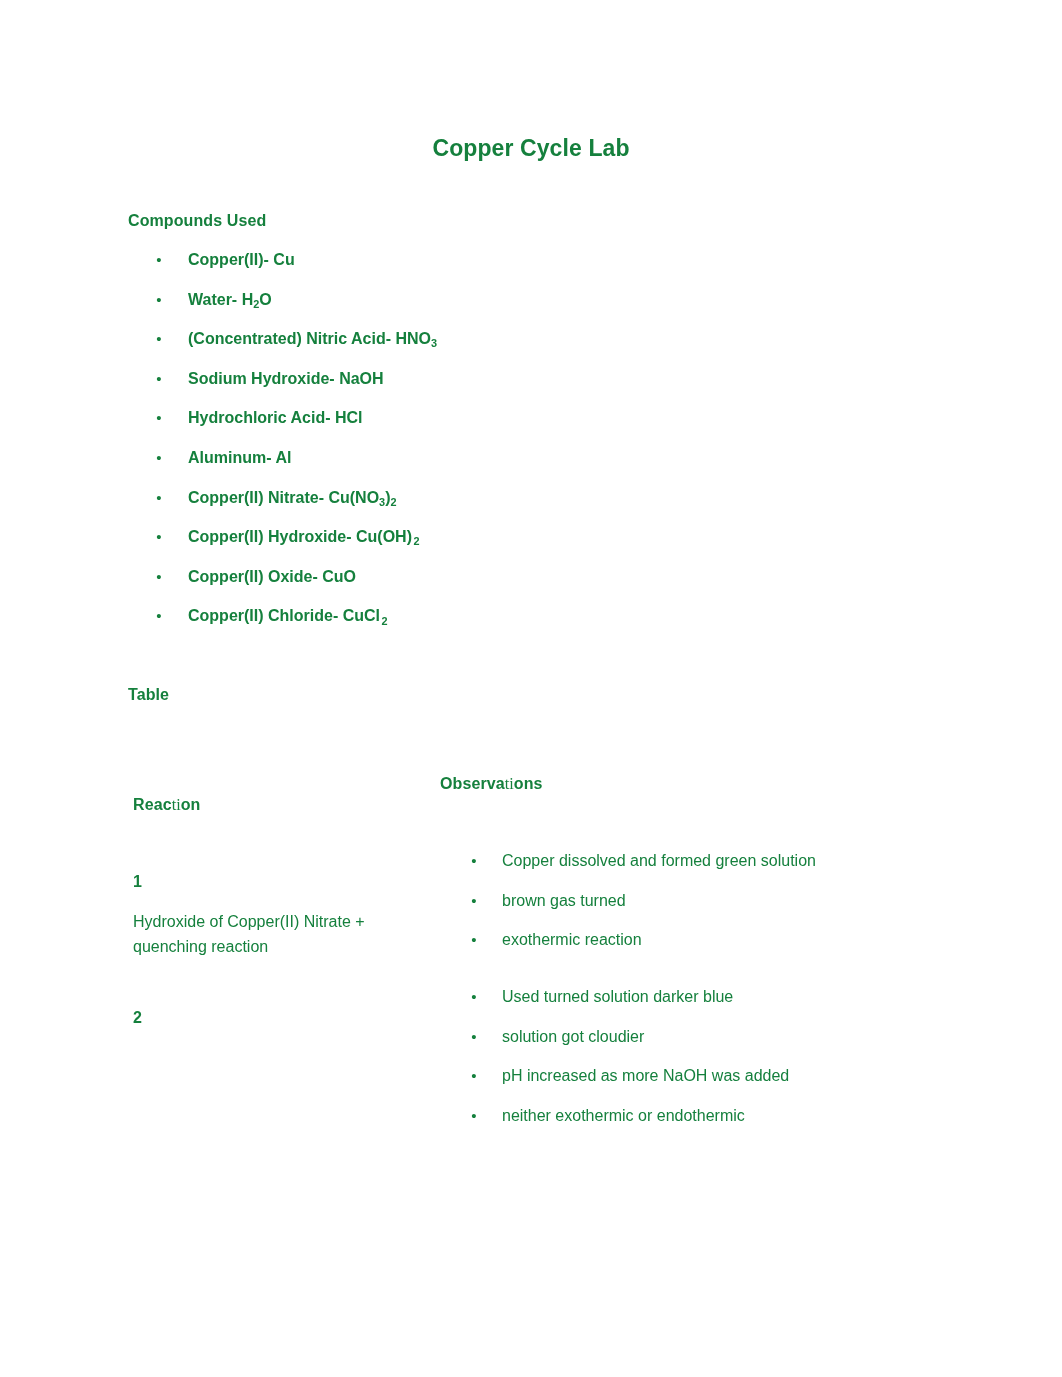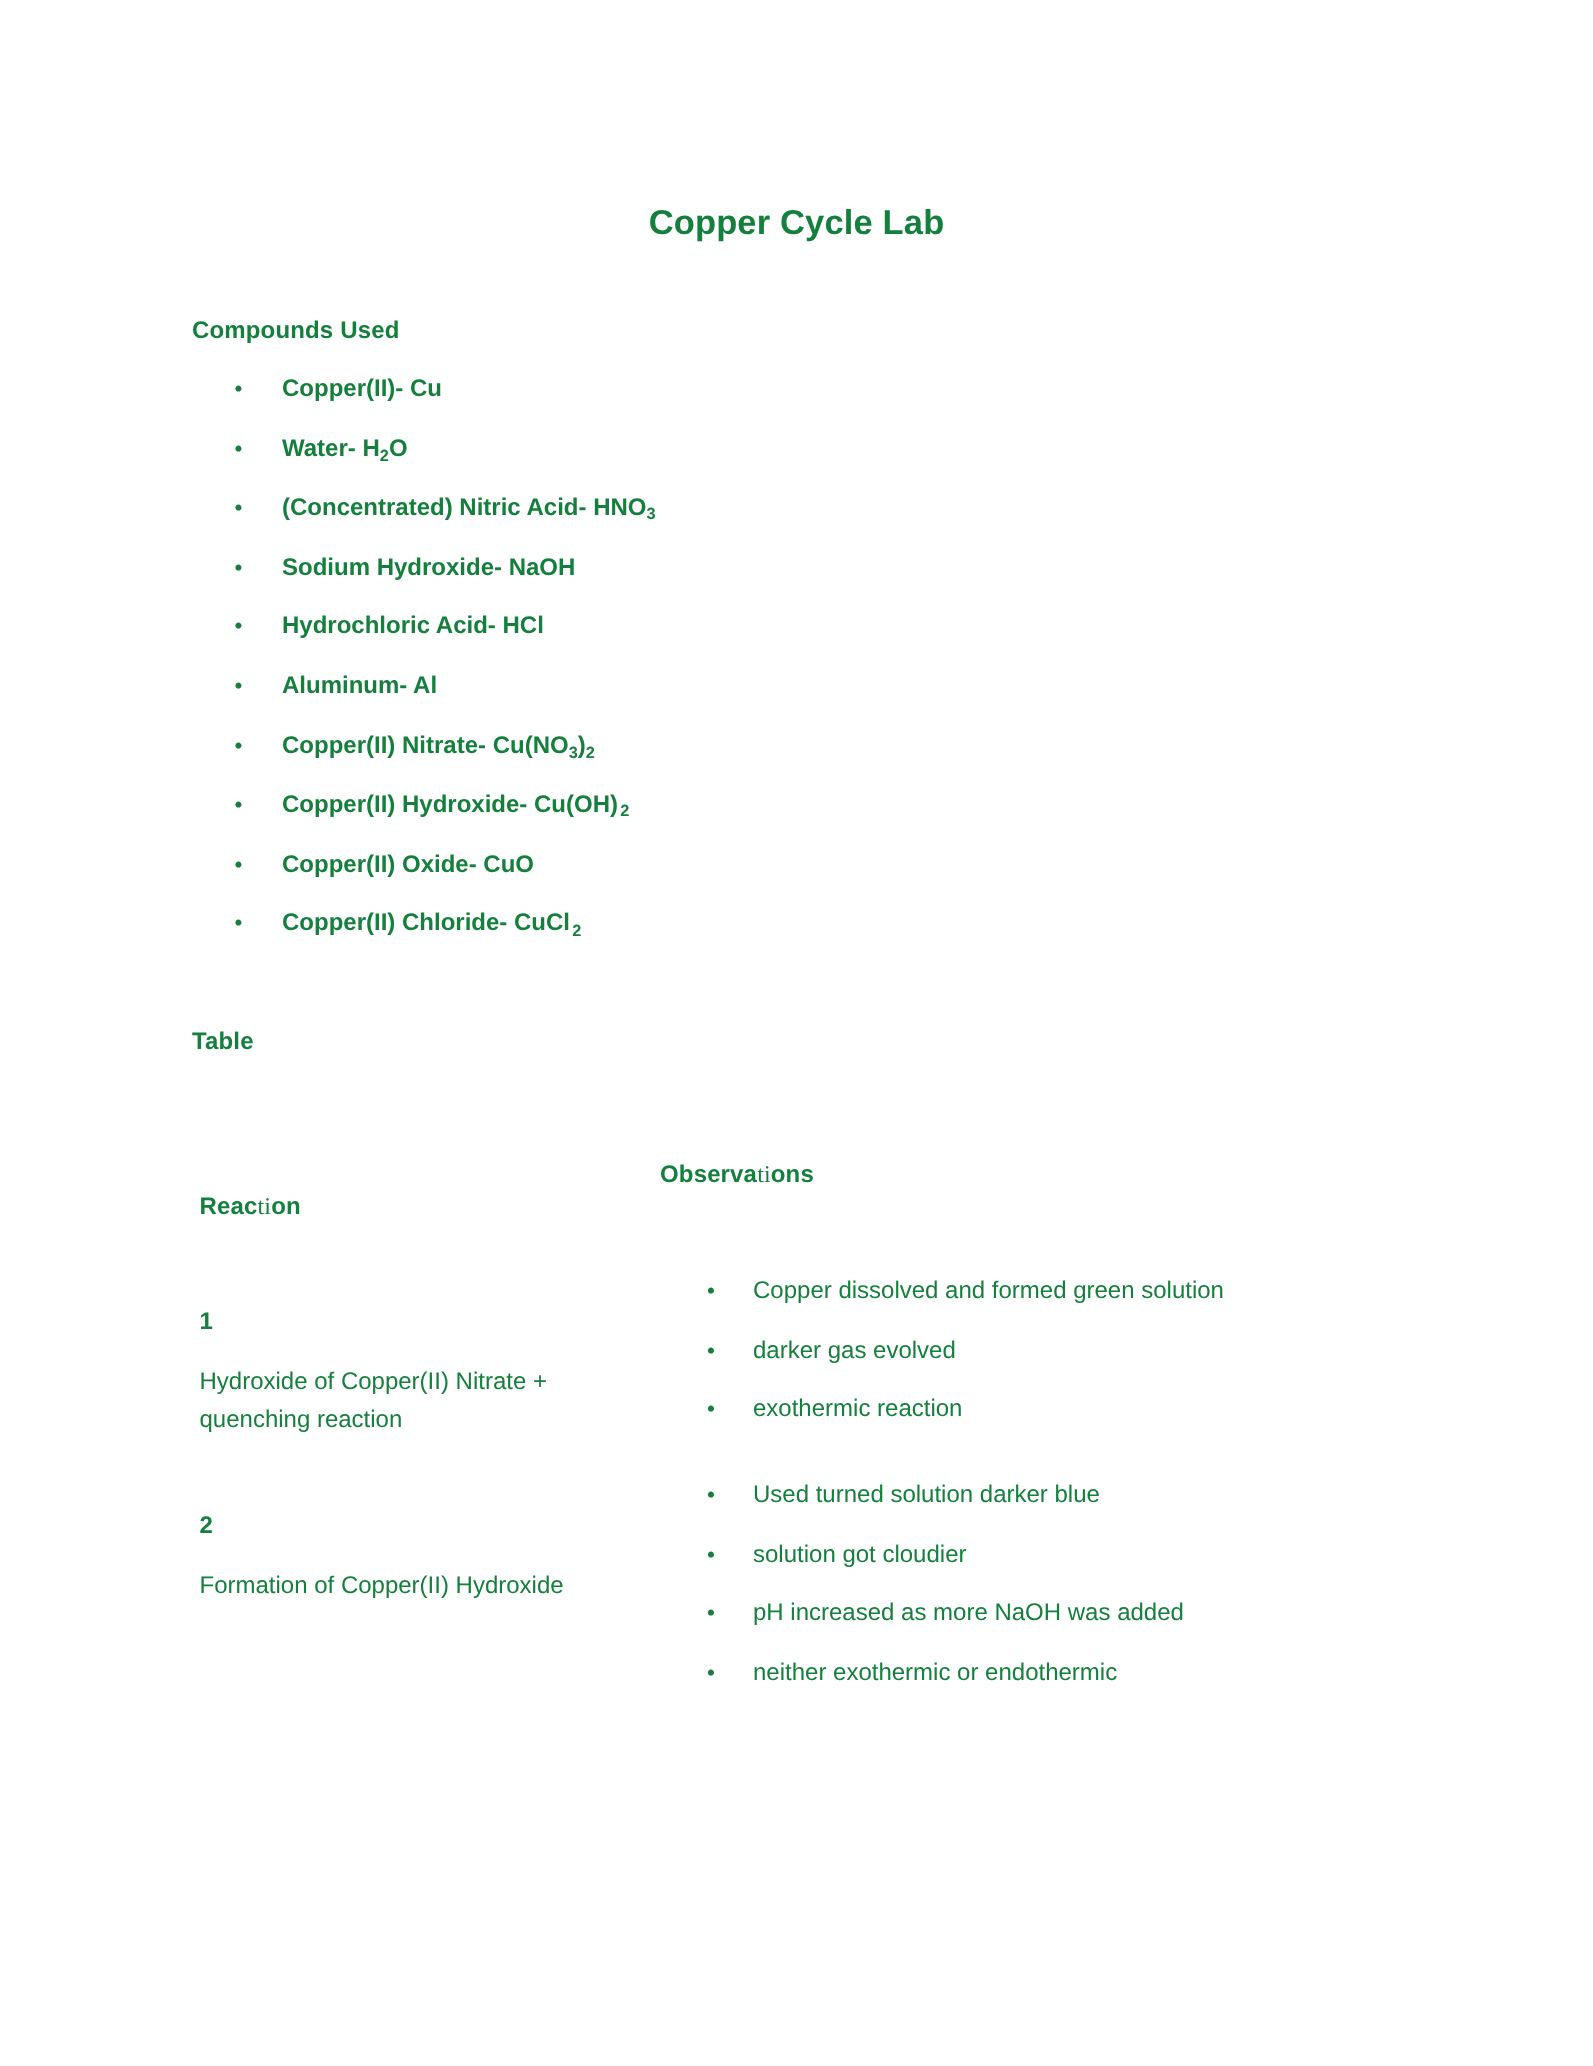--- a/index.html
+++ b/index.html
@@ -198,29 +198,28 @@
 
     <div id="table-body">
         <div class="tbl-row tbl-body-row row-1">
           <div class="col-reaction">
             <div class="reaction-num">1</div>
             <div class="reaction-desc">Hydroxide of Copper(II) Nitrate + quenching reaction</div>
           </div>
           <div class="col-observations">
             <ul class="obs-list">
               <li class="obs-item"><span class="bullet">•</span><span>Copper dissolved and formed green solution</span></li>
-              <li class="obs-item"><span class="bullet">•</span><span>darker gas evolved</span></li>
+              <li class="obs-item"><span class="bullet">•</span><span>brown gas turned</span></li>
               <li class="obs-item"><span class="bullet">•</span><span>exothermic reaction</span></li>
             </ul>
           </div>
         </div>
         <div class="tbl-row tbl-body-row row-2">
           <div class="col-reaction">
             <div class="reaction-num">2</div>
-            <div class="reaction-desc">Formation of Copper(II) Hydroxide</div>
           </div>
           <div class="col-observations">
             <ul class="obs-list">
               <li class="obs-item"><span class="bullet">•</span><span>Used turned solution darker blue</span></li>
               <li class="obs-item"><span class="bullet">•</span><span>solution got cloudier</span></li>
               <li class="obs-item"><span class="bullet">•</span><span>pH increased as more NaOH was added</span></li>
               <li class="obs-item"><span class="bullet">•</span><span>neither exothermic or endothermic</span></li>
             </ul>
           </div>
         </div>

